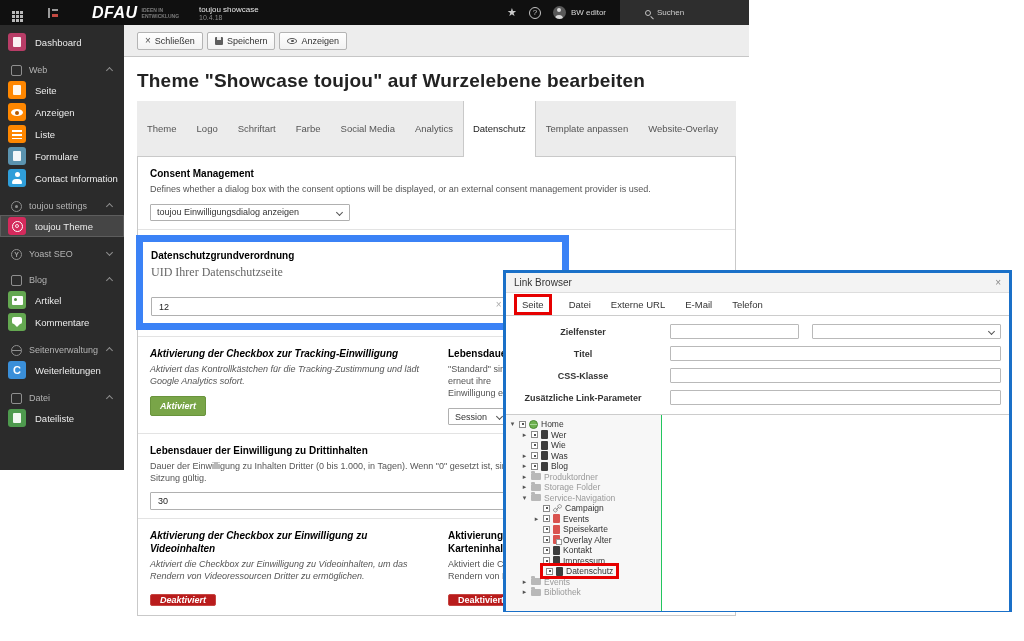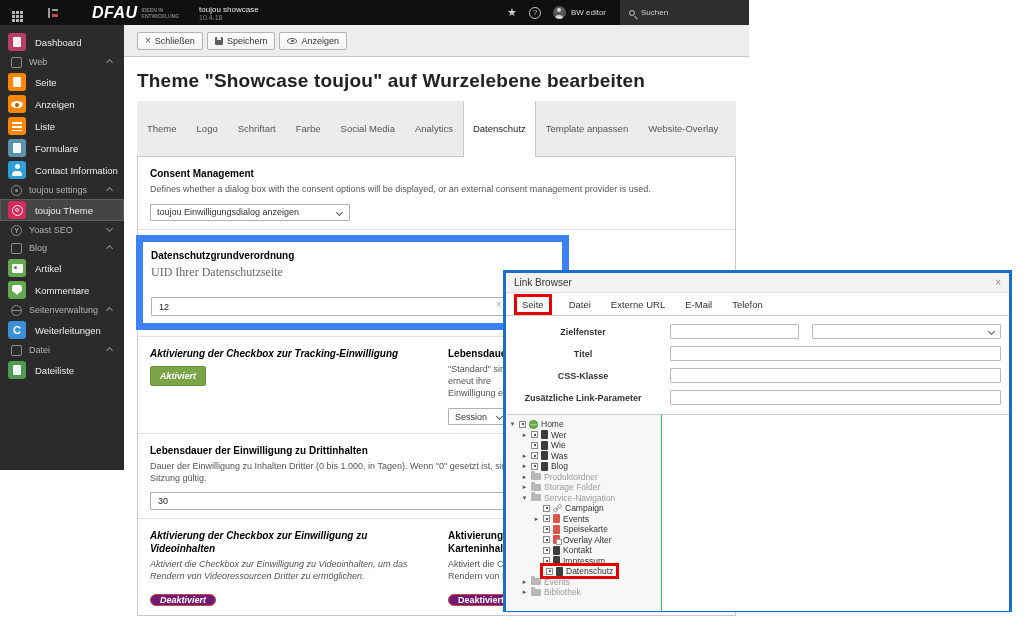--- a/index.html
+++ b/index.html
@@ -21,29 +21,29 @@
   .site-name { color:#e8e8e8; font-size:8px; }
   .site-ver { color:#8a8a8a; font-size:7px; }
   .tb-right { margin-left:auto; display:flex; align-items:center; }
   .star-i { color:#c9c9c9; font-size:11px; margin-right:12px; }
   .help-i { width:12px; height:12px; border:1px solid #c2c2c2; border-radius:50%; color:#c2c2c2;
     font-size:8px; display:flex; align-items:center; justify-content:center; margin-right:12px; }
   .avatar { width:13px; height:13px; border-radius:50%; background:#585858; position:relative; overflow:hidden; margin-right:5px; }
   .avatar::before { content:""; position:absolute; top:2px; left:4.5px; width:4px; height:4px; border-radius:50%; background:#d8d8d8; }
   .avatar::after { content:""; position:absolute; bottom:-1px; left:2.5px; width:8px; height:5px; border-radius:4px 4px 0 0; background:#d8d8d8; }
   .user-name { color:#d9d9d9; font-size:8px; margin-right:14px; }
-  .searchbox { width:129px; height:25px; background:#2e2e2e; display:flex; align-items:center; padding-left:9px; gap:6px; }
+  .searchbox { width:129px; height:25px; background:#2e2e2e; display:flex; align-items:center; padding-left:25px; gap:6px; }
   .lens { width:6px; height:6px; border:1.4px solid #c2c2c2; border-radius:50%; position:relative; }
   .lens::after { content:""; position:absolute; left:5px; top:5px; width:4px; height:1.4px; background:#c2c2c2; transform:rotate(45deg); transform-origin:0 0; }
   .search-lbl { color:#cfcfcf; font-size:8px; }
 
   
   .sidebar { position:absolute; left:0; top:25px; width:124px; height:445px; background:#2b2b2b; padding-top:6px; }
   .srow { display:flex; align-items:center; gap:9px; padding-left:8px; height:22px; }
-  .srow.hdr { height:18px; margin-top:0; }
+  .srow.hdr { height:18px; margin-top:8px; }
   .srow.sel { background:#454545; box-shadow:inset 0 0 0 1px #5d5d5d; }
   .s-lbl { color:#ececec; font-size:9.5px; }
   .hdr .s-lbl { color:#b3b3b3; font-size:9px; }
   .chev { width:5px; height:5px; border-right:1.4px solid #8d8d8d; border-bottom:1.4px solid #8d8d8d;
     margin-left:auto; margin-right:12px; transform:rotate(-135deg); }
   .chev.dn { transform:rotate(45deg); margin-top:-3px; }
   .mod-ic { width:18px; height:18px; border-radius:3px; position:relative; flex:none; }
   .mod-ic.doc::after { content:""; position:absolute; left:5px; top:4px; width:8px; height:10px; background:rgba(255,255,255,.93); border-radius:1px; }
   .mod-ic.eye::after { content:""; position:absolute; left:3px; top:6px; width:12px; height:7px; background:#fff; border-radius:50%; }
   .mod-ic.eye::before { content:""; position:absolute; left:7px; top:8px; width:4px; height:4px; background:#b55a00; border-radius:50%; z-index:1; }
@@ -103,22 +103,22 @@
   .blue-frame { position:relative; box-shadow:0 0 0 3px #1a70c8; margin-left:6px; }
   .blue-frame::after { content:""; position:absolute; left:50%; transform:translateX(-50%); top:calc(100% + 3px);
     width:5px; height:40px; background:#1a70c8; z-index:40; }
   .row2 { display:flex; border-bottom:1px solid #e3e3e3; }
   .row2.last { border-bottom:none; }
   .col { padding:8px 12px; }
   .col.l { width:305px;font-style:italic; }
   .col.r { width:294px; padding-left:6px; }
   .btn-green { display:inline-block; background:#79a548; border:1px solid #69943c; color:#fff; font-size:9px;
     font-weight:700; padding:4px 9px; border-radius:2px; margin-top:3px; }
-  .btn-red { display:inline-block; background:#701a75; border:1px solid #c64541; color:#fff; font-size:9px;
-    font-weight:700; padding:0 9px; border-radius:10px; margin-top:3px; }
+  .btn-red { display:inline-block; background:#b91c1c; border:1px solid #c64541; color:#fff; font-size:9px;
+    font-weight:700; padding:0 9px; border-radius:2px; margin-top:3px; }
   .smallsel { min-width:62px; }
   .smallin { position:relative; width:82px; }
   .smallin input { width:100%; height:18px; border:1px solid #b0b0b0; border-radius:1px; font-size:9px; padding:0 14px 0 7px;
     font-family:"Liberation Sans",sans-serif; color:#222; }
   .smallin .clr { position:absolute; right:5px; top:4px; color:#bbb; font-size:10px; }
 
   
   .modal { position:absolute; left:503px; top:270px; width:509px; height:342px; background:#fff;
     border:3px solid #1a70c8; z-index:50; }
   .m-head { height:20px; background:#f3f3f3; border-bottom:1px solid #ddd; display:flex; align-items:center;
@@ -321,20 +321,21 @@
                 <rect x="6" y="0.8" width="4.2" height="4.2" rx="1.6" transform="rotate(-45 8.1 2.9)" fill="none" stroke="#777" stroke-width="1.1"></rect>
               </svg>
           </span>
         </div>
       </div>
     </div>
 
     <div class="row2">
       <div class="col l">
         <h4>Aktivierung der Checkbox zur Tracking-Einwilligung</h4>
+        <p>Aktiviert das Kontrollkästchen für die Tracking-Zustimmung und lädt Google Analytics sofort.</p>
         <span class="btn-green">Aktiviert</span>
       </div>
       <div class="col r">
         <h4>Lebensdauer des Tracking-Cookies</h4>
         <p><span>"Standard" sind 2 Jahre. Danach müssen Besucher</span><br><span>erneut ihre</span><br><span>Einwilligung erteilen.</span></p>
         <span class="selectbox smallsel">Session</span>
       </div>
     </div>
 
     <div class="sec">

